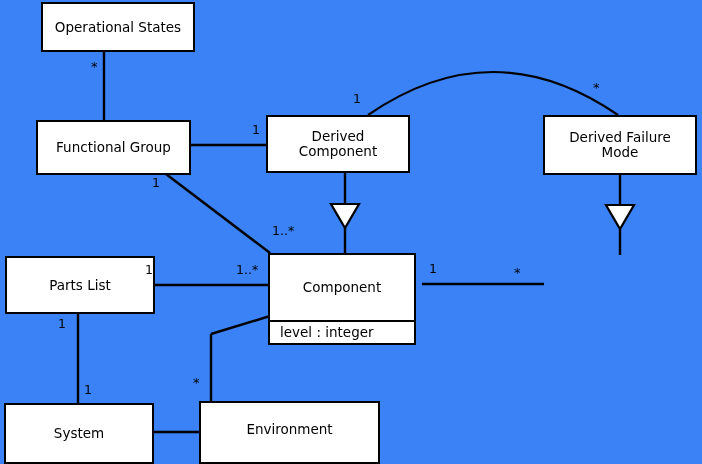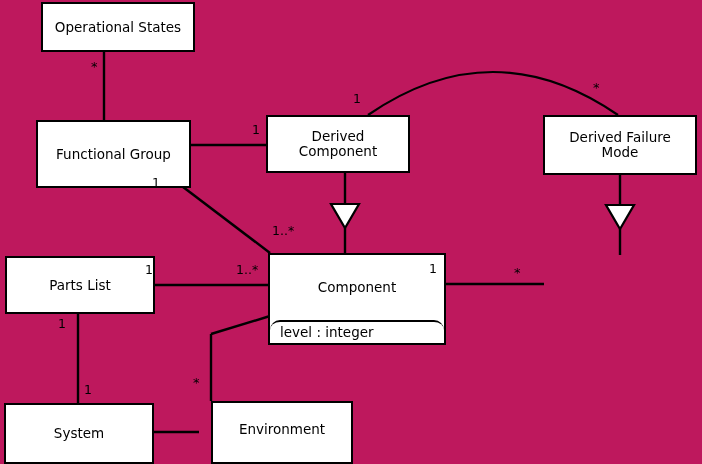--- a/index.html
+++ b/index.html
@@ -5,21 +5,21 @@
 <style>
   html, body {
     margin: 0;
     padding: 0;
     background: #ffffff;
   }
   #diagram-root {
     position: relative;
     width: 702px;
     height: 464px;
-    background: #be185d;
+    background: #3b82f6;
     overflow: hidden;
     font-family: "DejaVu Sans", sans-serif;
   }
   #edge-layer {
     position: absolute;
     left: 0; top: 0;
     width: 702px;
     height: 464px;
   }
   .uml-class {
@@ -45,21 +45,20 @@
   .uml-attr-compartment {
     flex: 0 0 auto;
     border-top: 2px solid #000000;
     display: flex;
     align-items: center;
     justify-content: flex-start;
     font-size: 13.5px;
     color: #000000;
     padding: 3px 0 3px 10px;
     line-height: 1.1;
-    border-radius: 10px;
   }
   .mult-label {
     position: absolute;
     font-size: 12.5px;
     color: #000000;
     white-space: nowrap;
     z-index: 6;
     line-height: 1;
   }
   .mult-star {
@@ -98,47 +97,47 @@
     <line x1="211" y1="401" x2="211" y2="334" stroke="#000000" stroke-width="2.4"></line>
     <line x1="211" y1="334" x2="270" y2="316" stroke="#000000" stroke-width="2.4"></line>
 
     <line x1="154" y1="432" x2="199" y2="432" stroke="#000000" stroke-width="2.4"></line>
   </svg>
 
   <div class="uml-class" style="left:41px; top:2px; width:154px; height:50px;">
     <div class="uml-name-compartment">Operational States</div>
   </div>
 
-  <div class="uml-class" style="left:36px; top:120px; width:155px; height:68px;">
+  <div class="uml-class" style="left:36px; top:120px; width:155px; height:55px;">
     <div class="uml-name-compartment">Functional Group</div>
   </div>
 
   <div class="uml-class" style="left:266px; top:115px; width:144px; height:58px;">
     <div class="uml-name-compartment">Derived Component</div>
   </div>
 
   <div class="uml-class" style="left:5px; top:256px; width:150px; height:58px;">
     <div class="uml-name-compartment">Parts List</div>
   </div>
 
   <div class="uml-class" style="left:543px; top:115px; width:154px; height:60px;">
     <div class="uml-name-compartment">Derived Failure Mode</div>
   </div>
 
-  <div class="uml-class" style="left:268px; top:253px; width:178px; height:92px;">
+  <div class="uml-class" style="left:268px; top:253px; width:148px; height:92px;">
     <div class="uml-name-compartment">Component</div>
     <div class="uml-attr-compartment">level : integer</div>
   </div>
 
 
   <div class="uml-class" style="left:4px; top:403px; width:150px; height:61px;">
     <div class="uml-name-compartment" style="">System</div>
   </div>
 
-  <div class="uml-class" style="left:199px; top:401px; width:142px; height:63px;margin-left:12px;">
+  <div class="uml-class" style="left:199px; top:401px; width:181px; height:63px;">
     <div class="uml-name-compartment" style="padding-bottom:6px;">Environment</div>
   </div>
 
   <div class="mult-label mult-star" style="left:91px; top:60px;">*</div>
 
   <div class="mult-label" style="left:252px; top:124px;">1</div>
 
   <div class="mult-label" style="left:152px; top:177px;">1</div>
 
   <div class="mult-label" style="left:272px; top:225px;">1..*</div>

